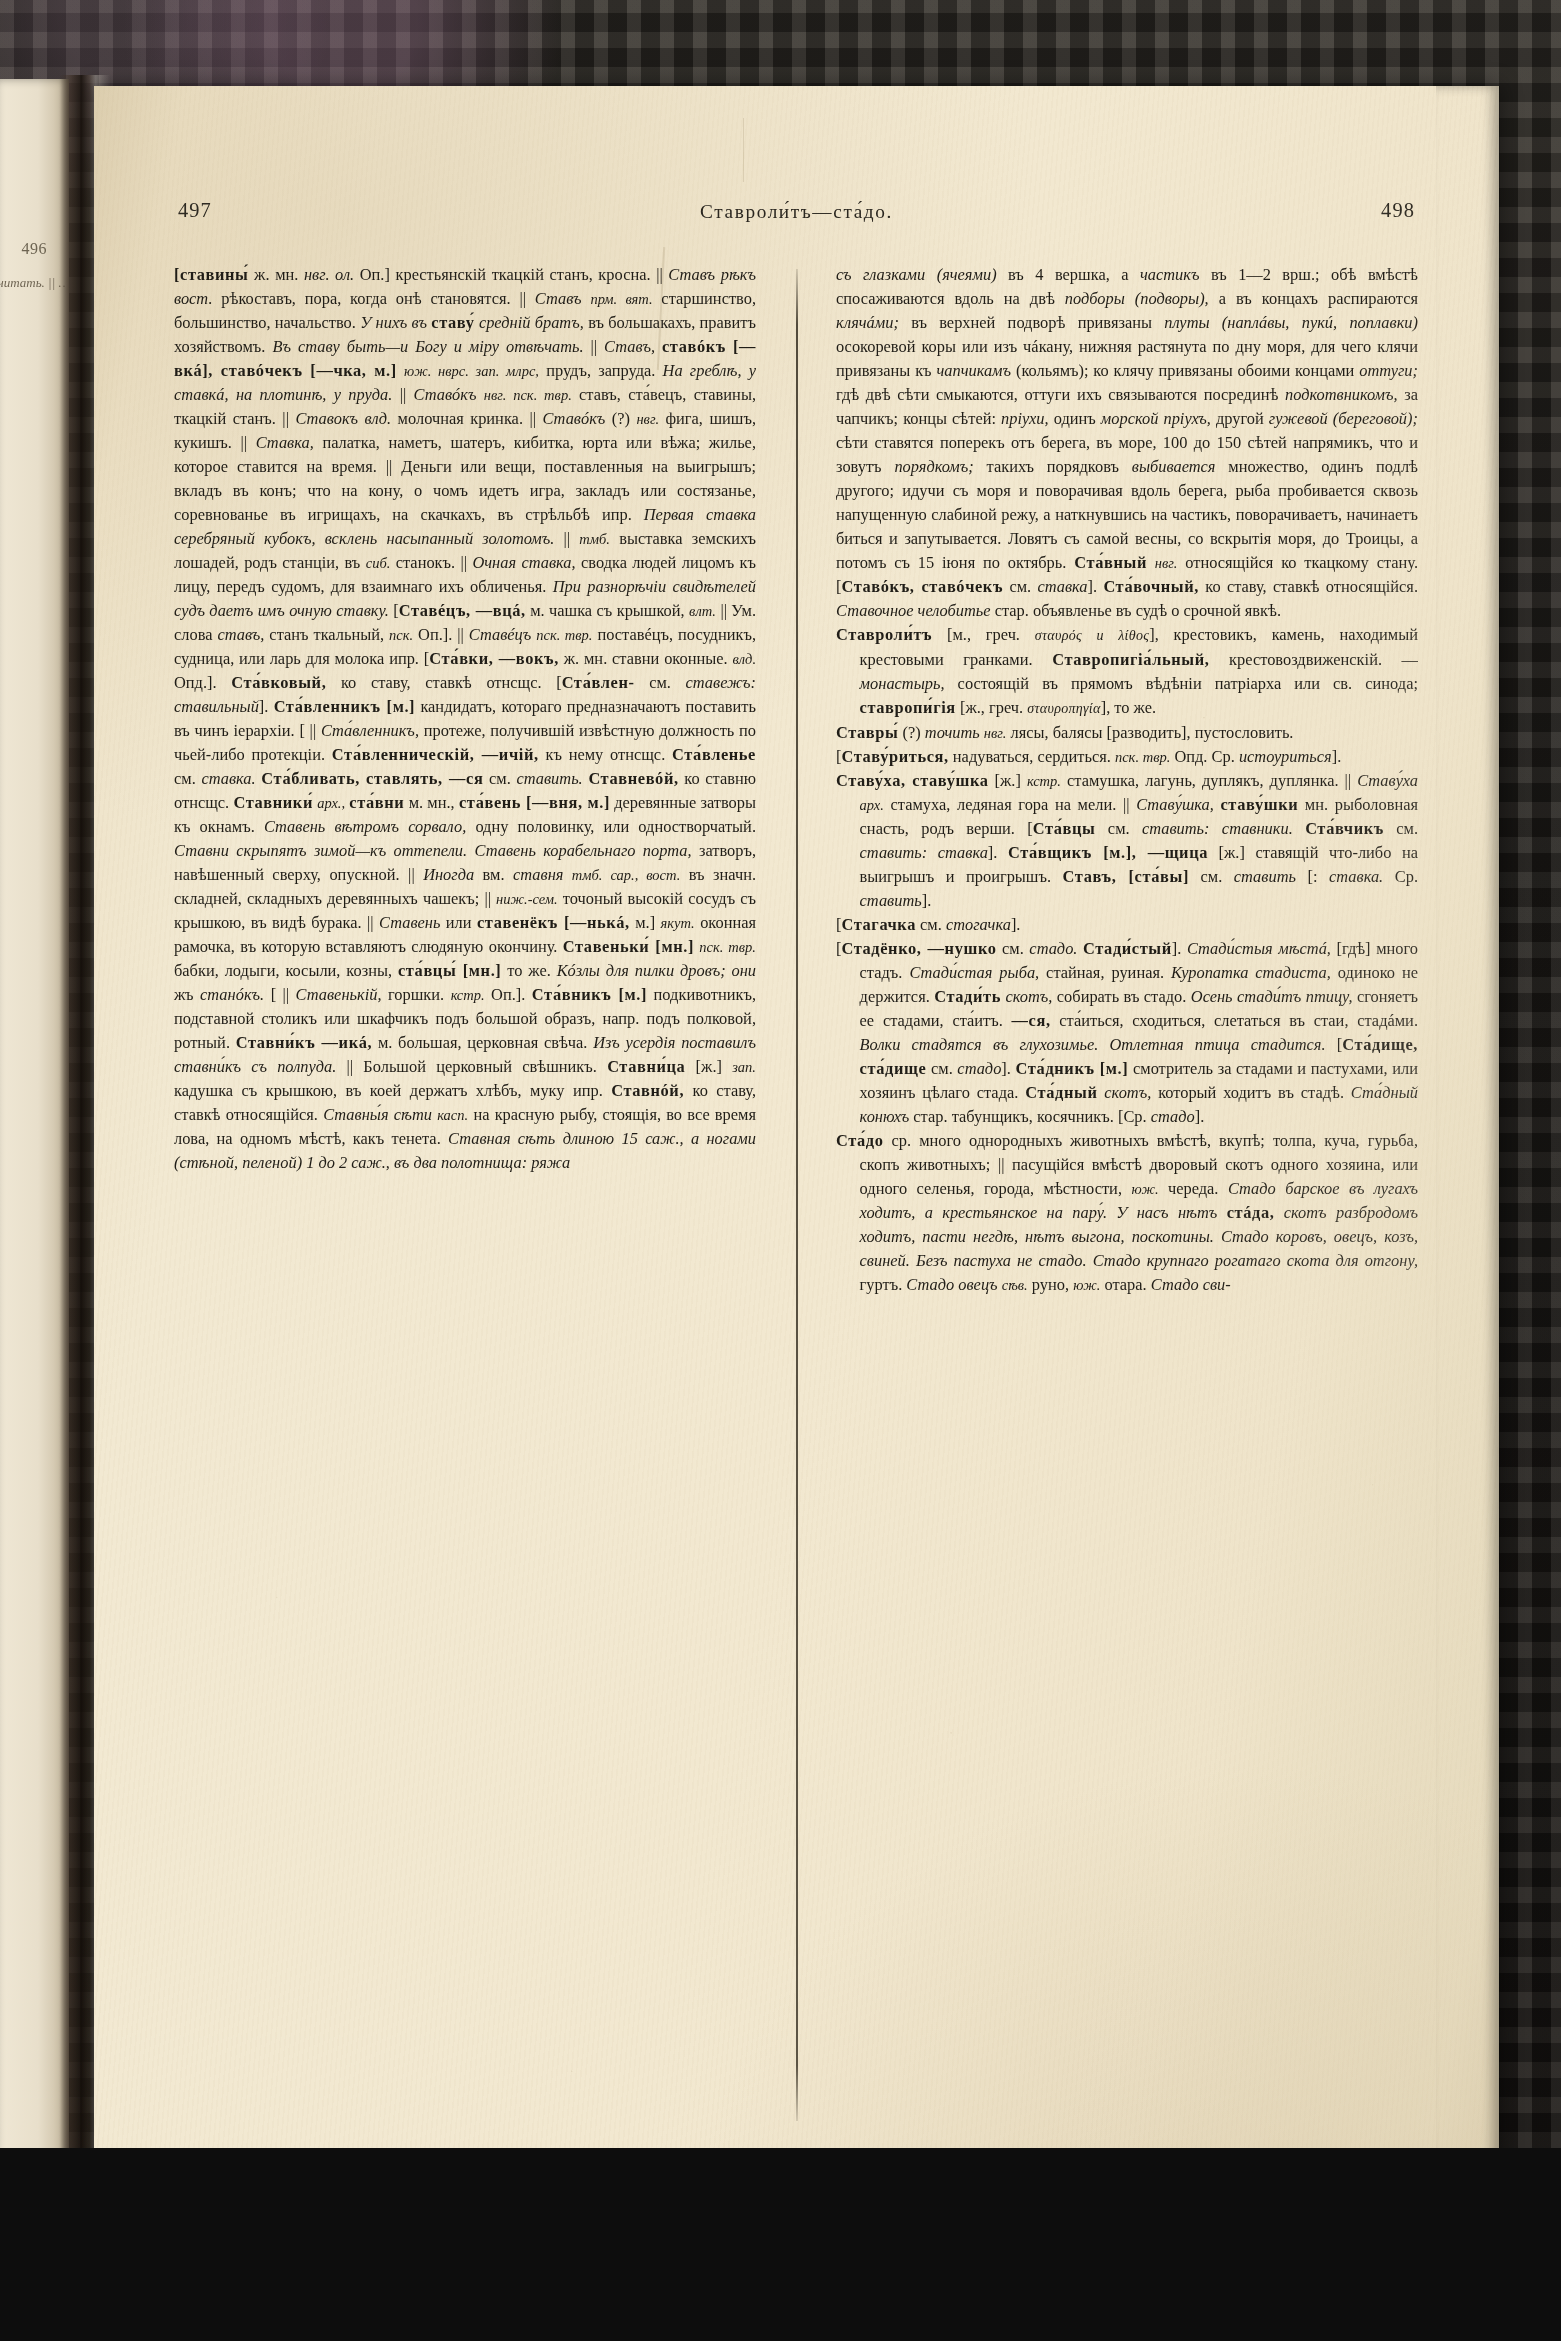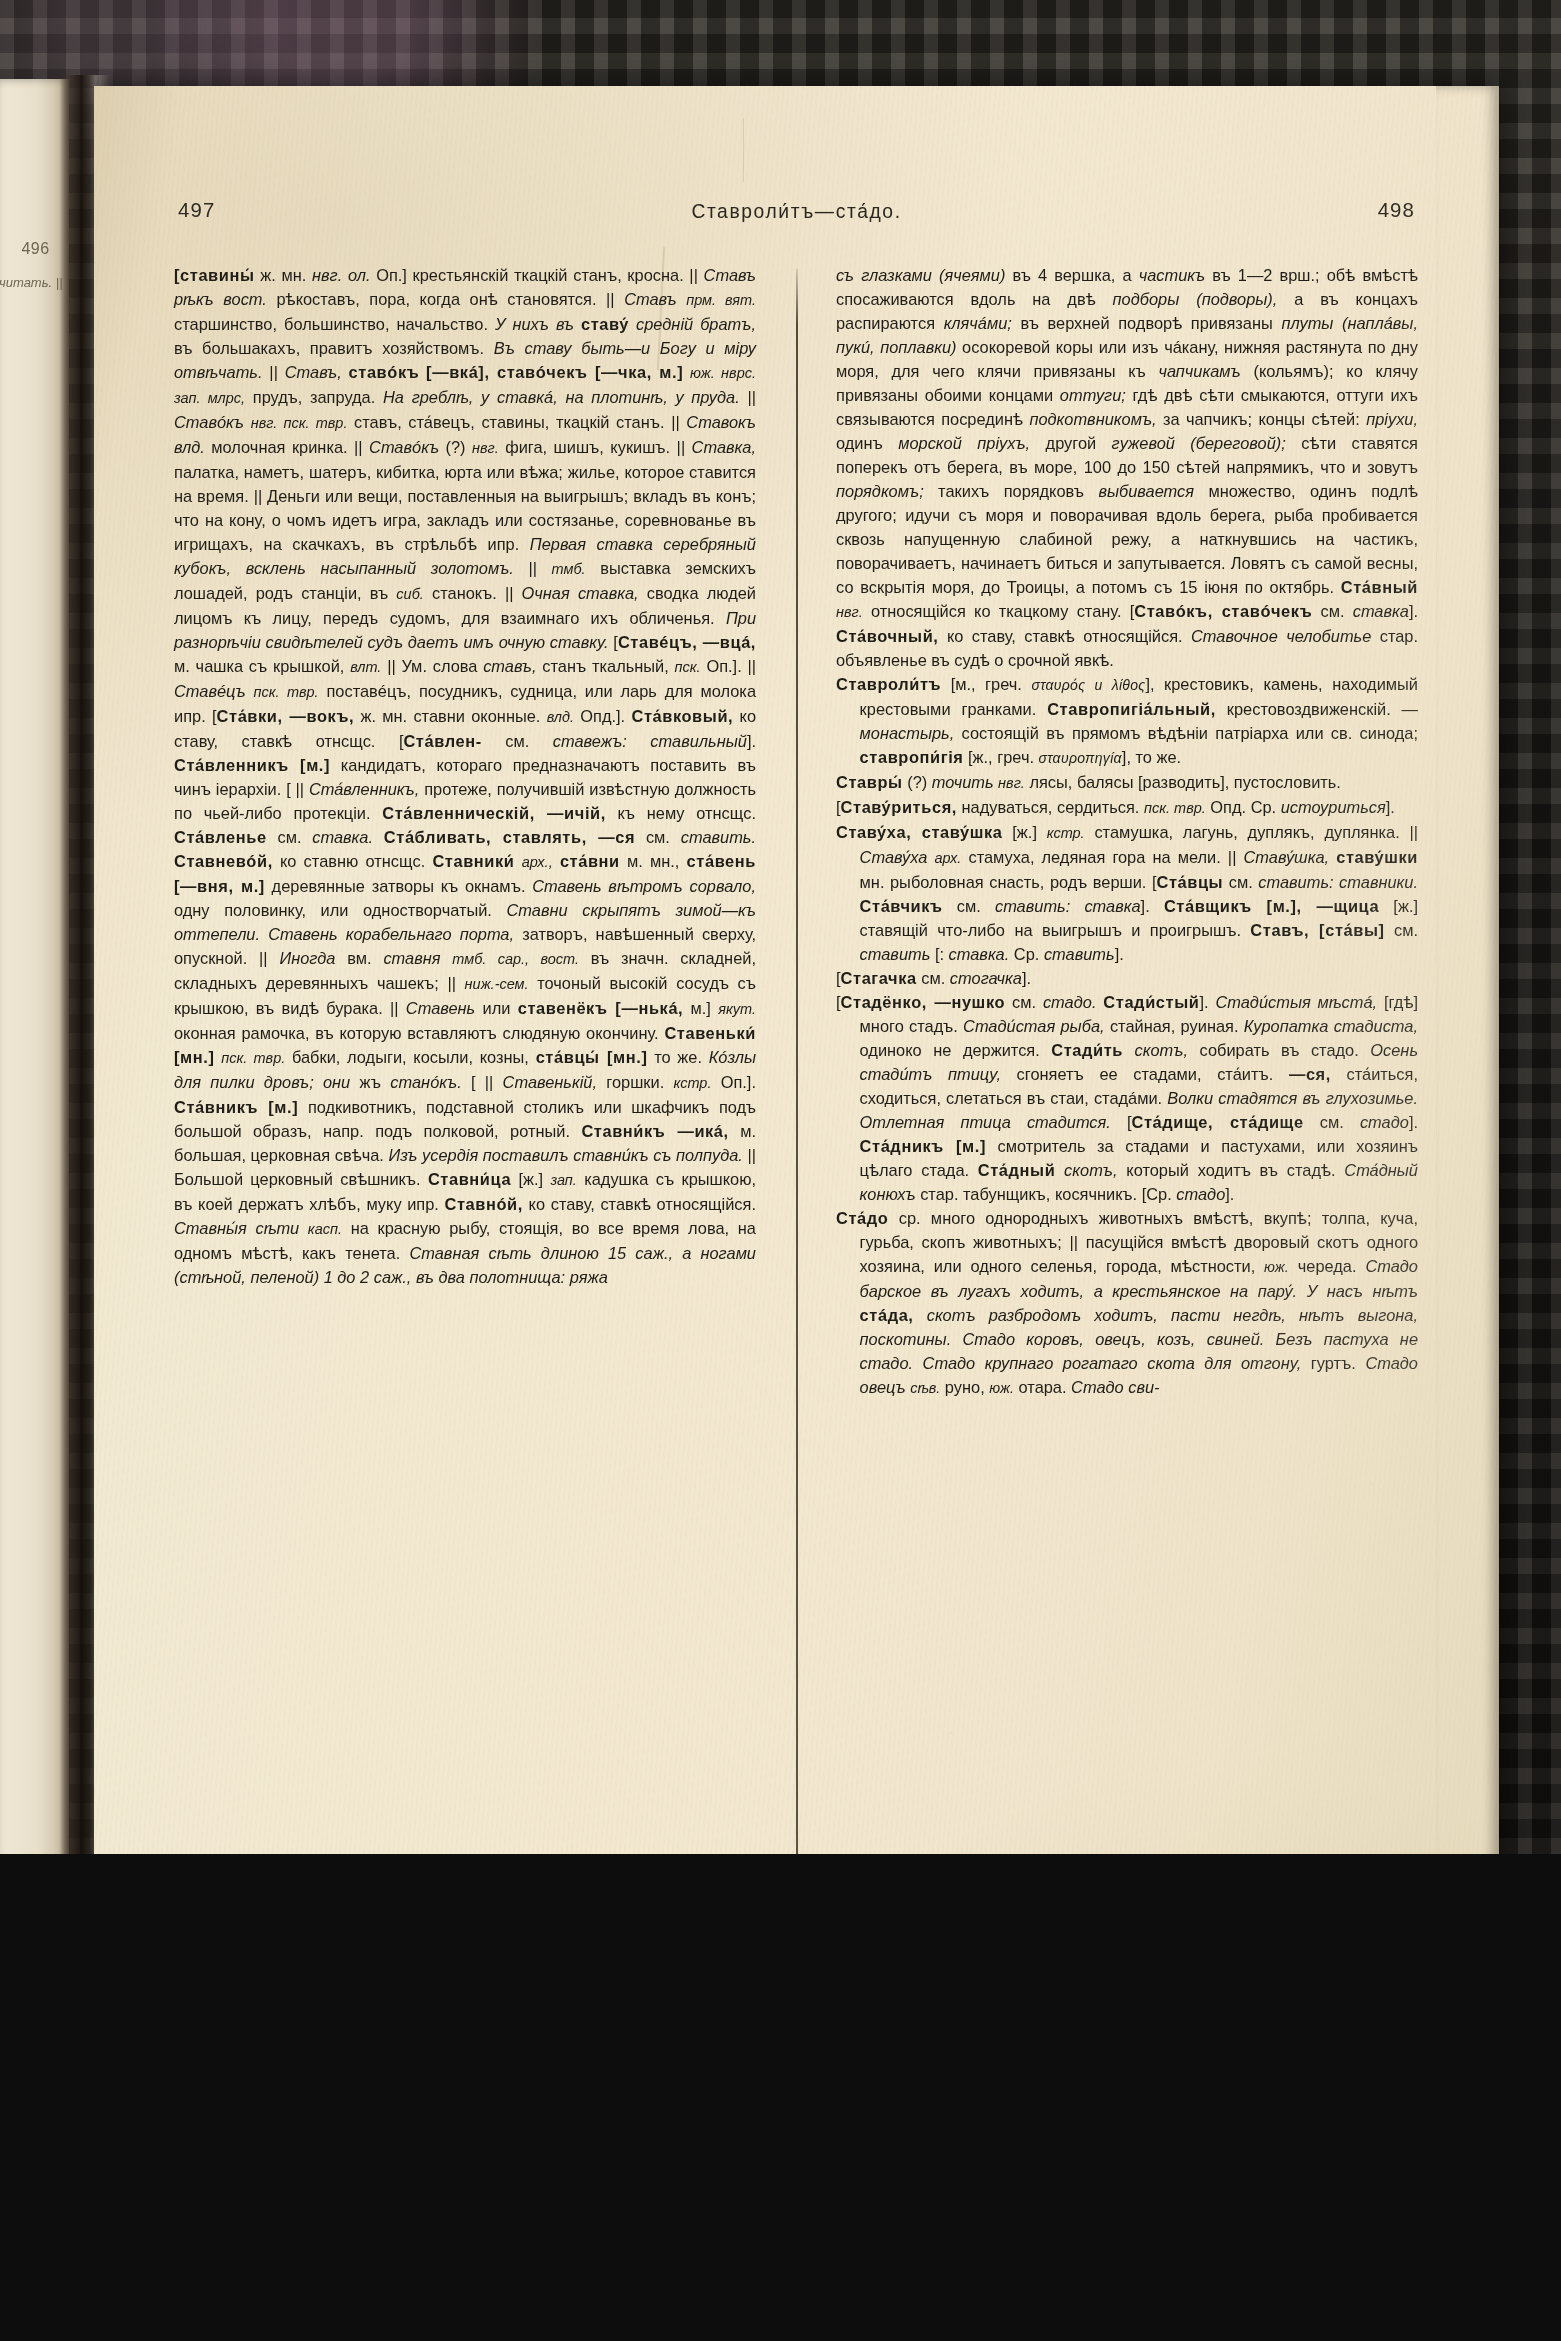--- a/index.html
+++ b/index.html
@@ -3,24 +3,24 @@
 <meta charset="utf-8">
 <style>
   html, body {
     margin: 0;
     padding: 0;
     background: #0d0d0d;
   }
   #scan {
     position: relative;
     width: 1561px;
-    height: 1854px;
+    height: 2148px;
     overflow: hidden;
     background: #23201c;
-    font-family: Liberation Sans, sans-serif;
+    font-family: Liberation Serif, serif;
   }
   
   #desk {
     position: absolute;
     inset: 0;
     background:
       repeating-linear-gradient(90deg,
         rgba(255,255,255,.05) 0px, rgba(255,255,255,.05) 14px,
         rgba(0,0,0,.30) 14px, rgba(0,0,0,.30) 33px),
       repeating-linear-gradient(0deg,

